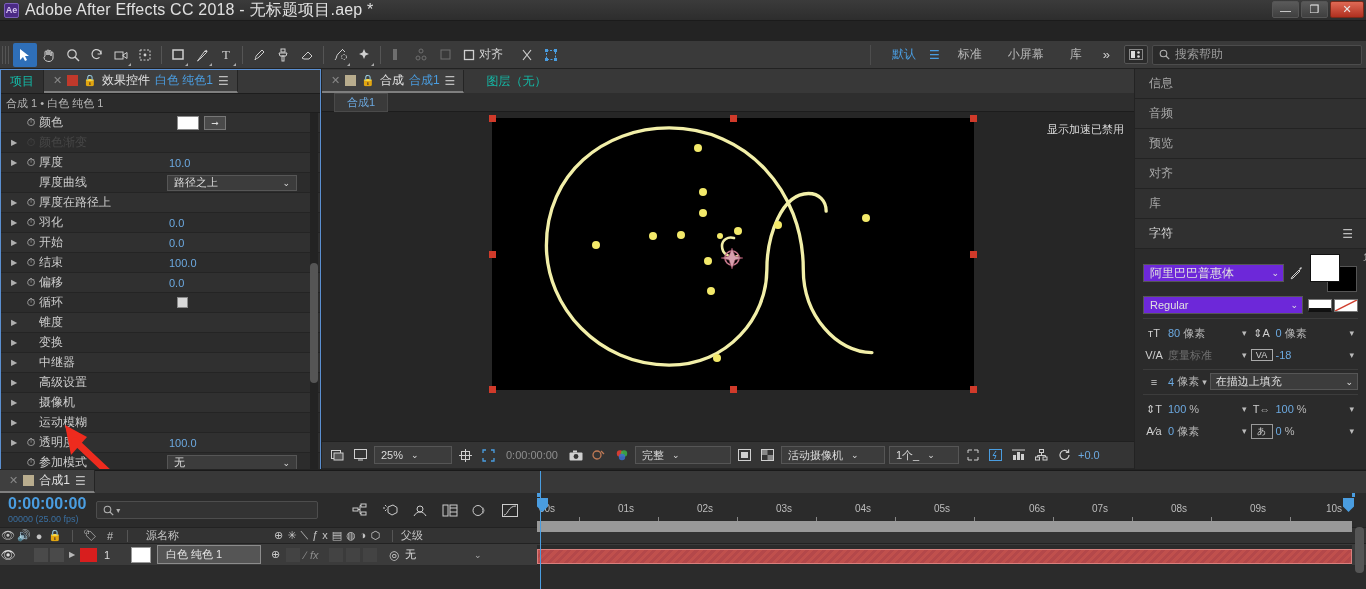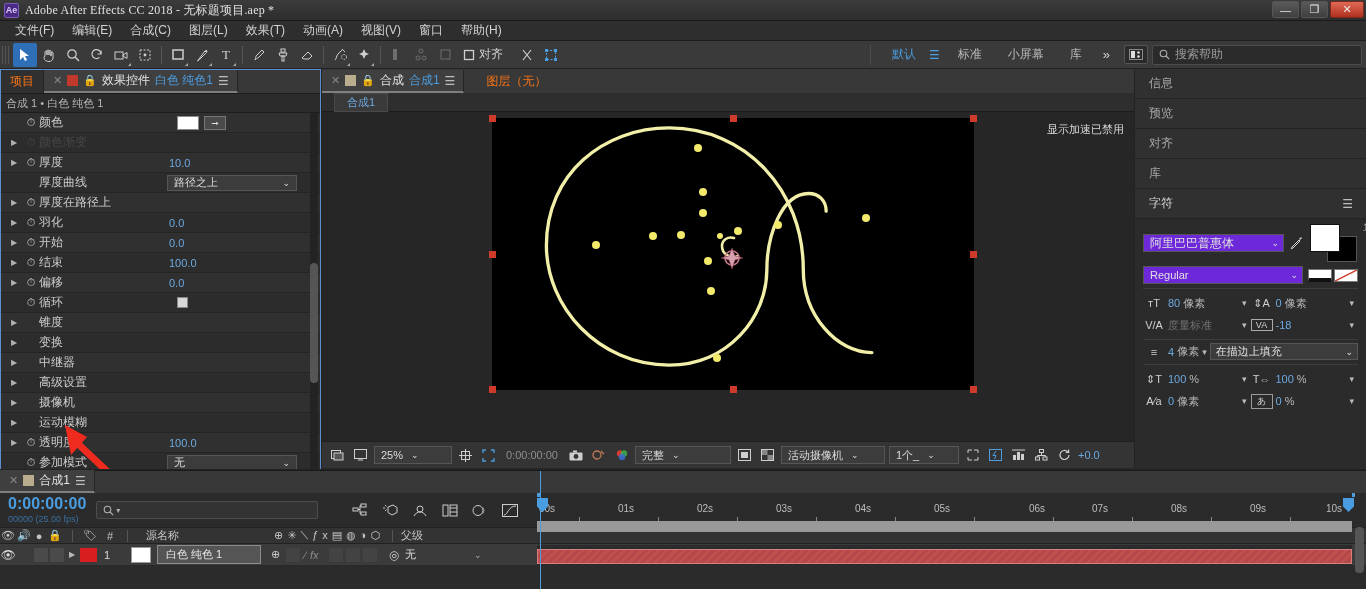--- a/index.html
+++ b/index.html
@@ -19,21 +19,21 @@
     background:linear-gradient(#3b3b3b,#2d2d2d);
     border-bottom:1px solid #1b1b1b;
     display:flex; align-items:center;
   }
   .ae-logo {
     width:15px; height:15px; margin-left:4px; margin-right:6px;
     background:#4b2a85; border:1px solid #7a5fb8; border-radius:2px;
     color:#d6c7f0; font-size:9px; line-height:13px; text-align:center;
     font-weight:bold;
   }
-  .title-text { font-size:12px; color:#e0e0e0; letter-spacing:.2px;font-family:Liberation Serif, serif; }
+  .title-text { font-size:16px; color:#e0e0e0; letter-spacing:.2px; }
   .win-btns { position:absolute; right:2px; top:1px; display:flex; gap:2px; }
   .win-btn {
     width:27px; height:17px; border:1px solid #555;
     background:linear-gradient(#5a5a5a,#3f3f3f);
     display:flex; align-items:center; justify-content:center;
     color:#e8e8e8; font-size:11px; border-radius:2px;
   }
   .win-btn.close { background:linear-gradient(#e06a55,#b03020); border-color:#7a2a1a; width:34px; }
 
   
@@ -75,21 +75,21 @@
   .pref-btn { width:24px; height:19px; background:#2b2b2b; border:1px solid #555;
      display:flex; align-items:center; justify-content:center; border-radius:2px; margin-left:6px;}
 
   
   .panel-tabs {
     height:24px; background:#383838; display:flex; align-items:flex-end;
     border-bottom:1px solid #1d1d1d;
   }
   .ptab {
     height:23px; display:flex; align-items:center; gap:5px; padding:0 9px;
-    font-size:12px; color:#f97316; background:#303030; border-right:1px solid #242424;
+    font-size:12px; color:#14b8a6; background:#303030; border-right:1px solid #242424;
   }
   .ptab.active { background:#3f3f3f; color:#e2e2e2; border-bottom:2px solid #7f7f7f; }
   .tab-x { color:#888; font-size:11px; }
   .lock-ic { color:#c9c9c9; font-size:11px; }
   .hamb { color:#bdbdbd; font-size:12px; letter-spacing:-1px; }
 
   
   .effects-panel {
     position:absolute; left:0; top:69px; width:321px; height:400px;
     background:#2b2b2b; border:1px solid #5b8fd0;
@@ -216,31 +216,20 @@
   <div class="titlebar">
     <div class="ae-logo">Ae</div>
     <div class="title-text">Adobe After Effects CC 2018 - 无标题项目.aep *</div>
     <div class="win-btns">
       <div class="win-btn">—</div>
       <div class="win-btn">❐</div>
       <div class="win-btn close">✕</div>
     </div>
   </div>
 
-  <div class="menubar">
-    <div class="menu-item">文件(F)</div>
-    <div class="menu-item">编辑(E)</div>
-    <div class="menu-item">合成(C)</div>
-    <div class="menu-item">图层(L)</div>
-    <div class="menu-item">效果(T)</div>
-    <div class="menu-item">动画(A)</div>
-    <div class="menu-item">视图(V)</div>
-    <div class="menu-item">窗口</div>
-    <div class="menu-item">帮助(H)</div>
-  </div>
 
   <div class="toolbar">
     <div class="tgrip"></div>
     <div class="tool sel">
       <svg width="12" height="14" viewBox="0 0 12 14">
           <path d="M1 1 L1 12 L4 9 L6 13 L8 12 L6 8 L10 8 Z" fill="#fff"></path>
         </svg>
     </div>
     <div class="tool">
       <svg width="14" height="14" viewBox="0 0 14 14">
@@ -719,20 +708,23 @@
             <path d="M10.6 0.6v2.8H7.8" fill="none" stroke="#cfcfcf" stroke-width="1.2"></path>
           </svg>
       </div>
       <div class="cb-num">+0.0</div>
     </div>
   </div>
 
   <div class="sidebar">
     <div class="side-tab">
         <span>信息</span>
+      </div>
+    <div class="side-tab">
+        <span>音频</span>
       </div>
     <div class="side-tab">
         <span>预览</span>
       </div>
     <div class="side-tab">
         <span>对齐</span>
       </div>
     <div class="side-tab">
         <span>库</span>
       </div>

